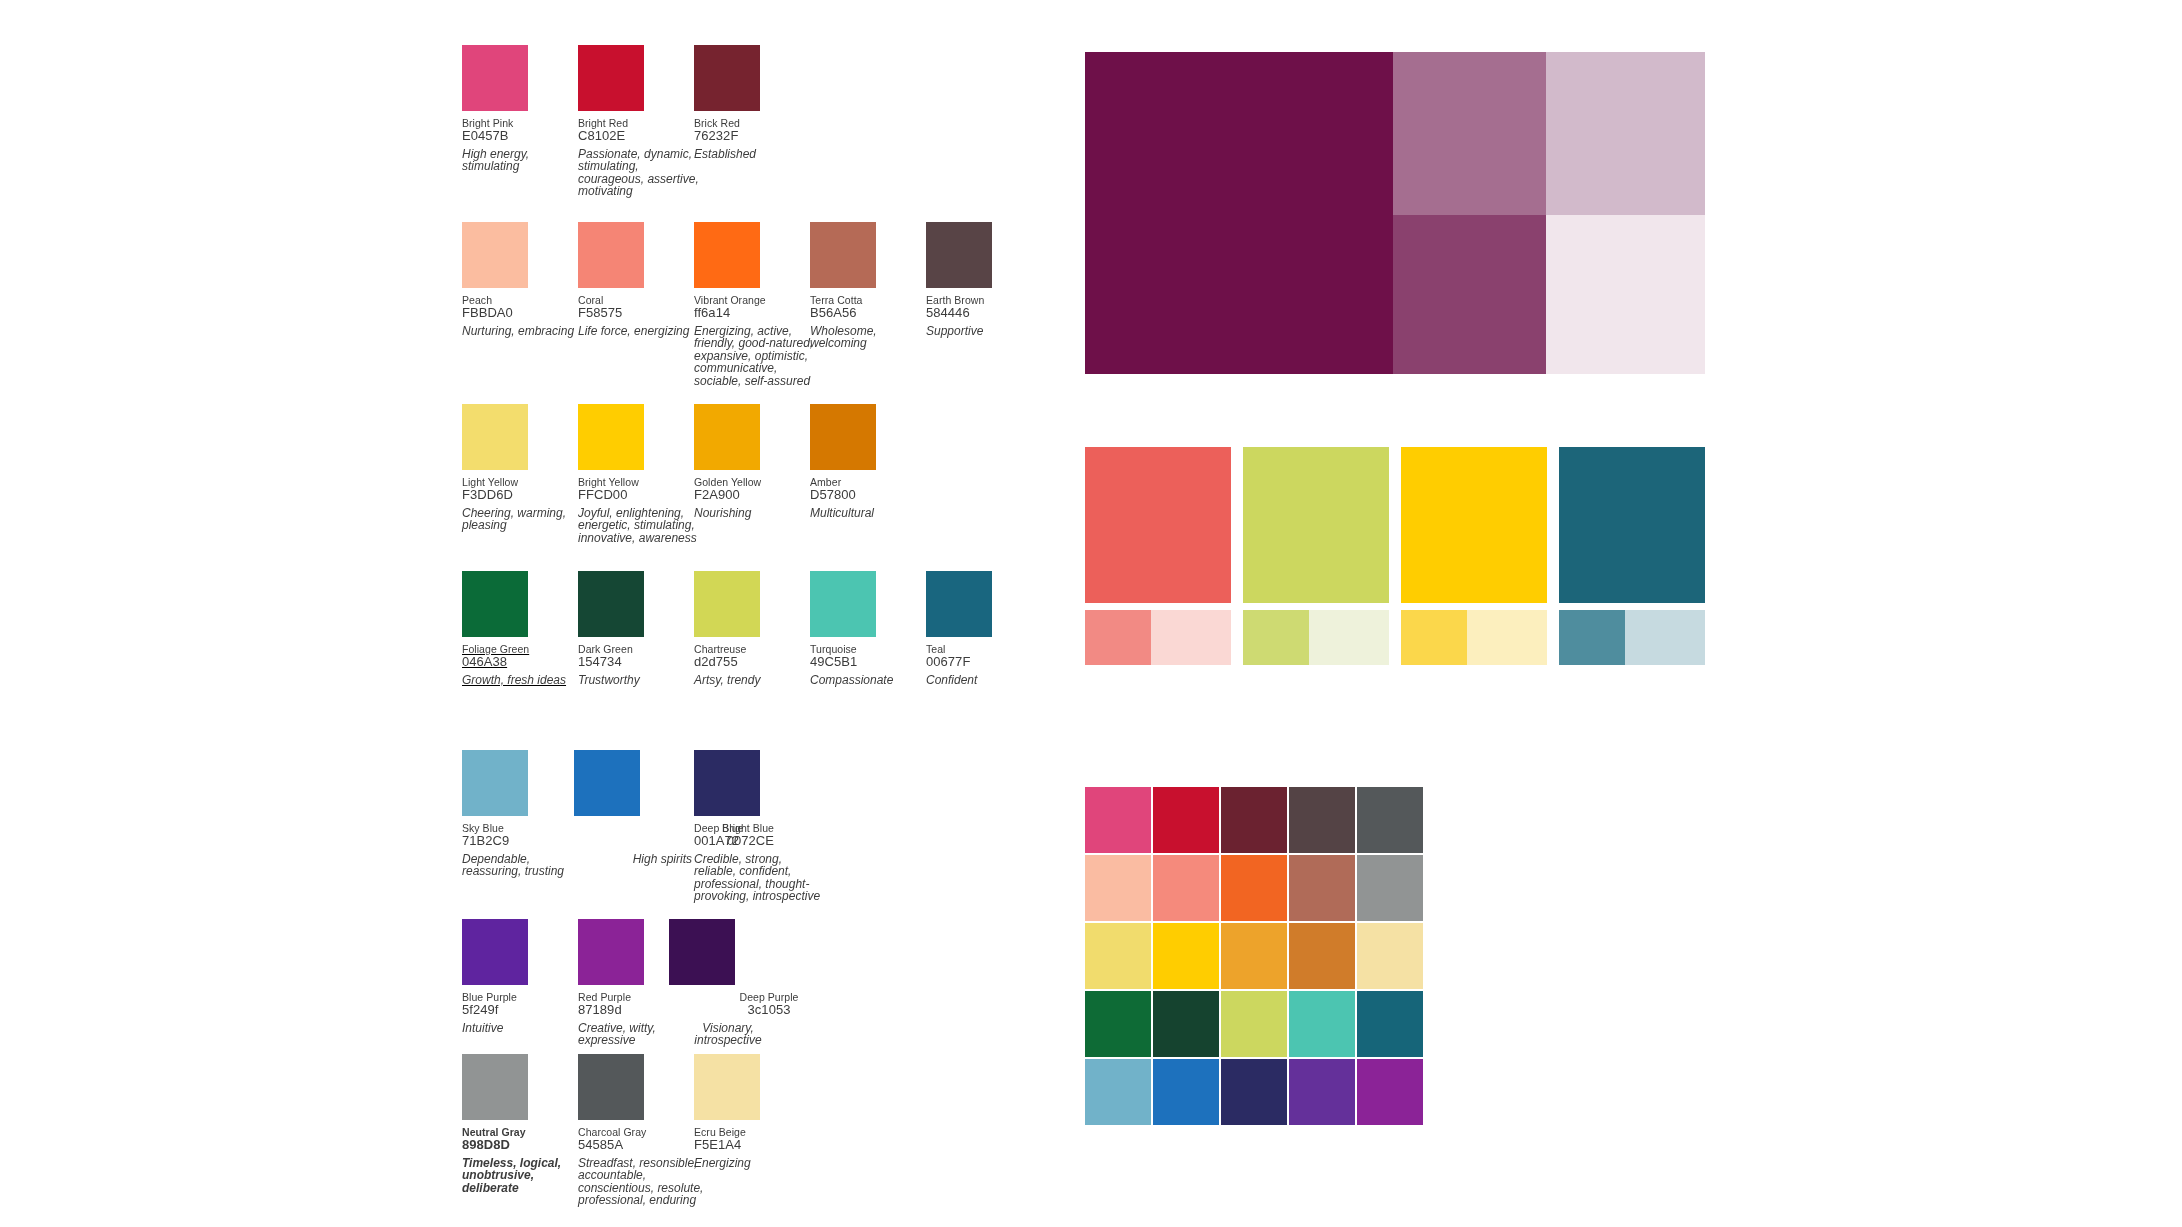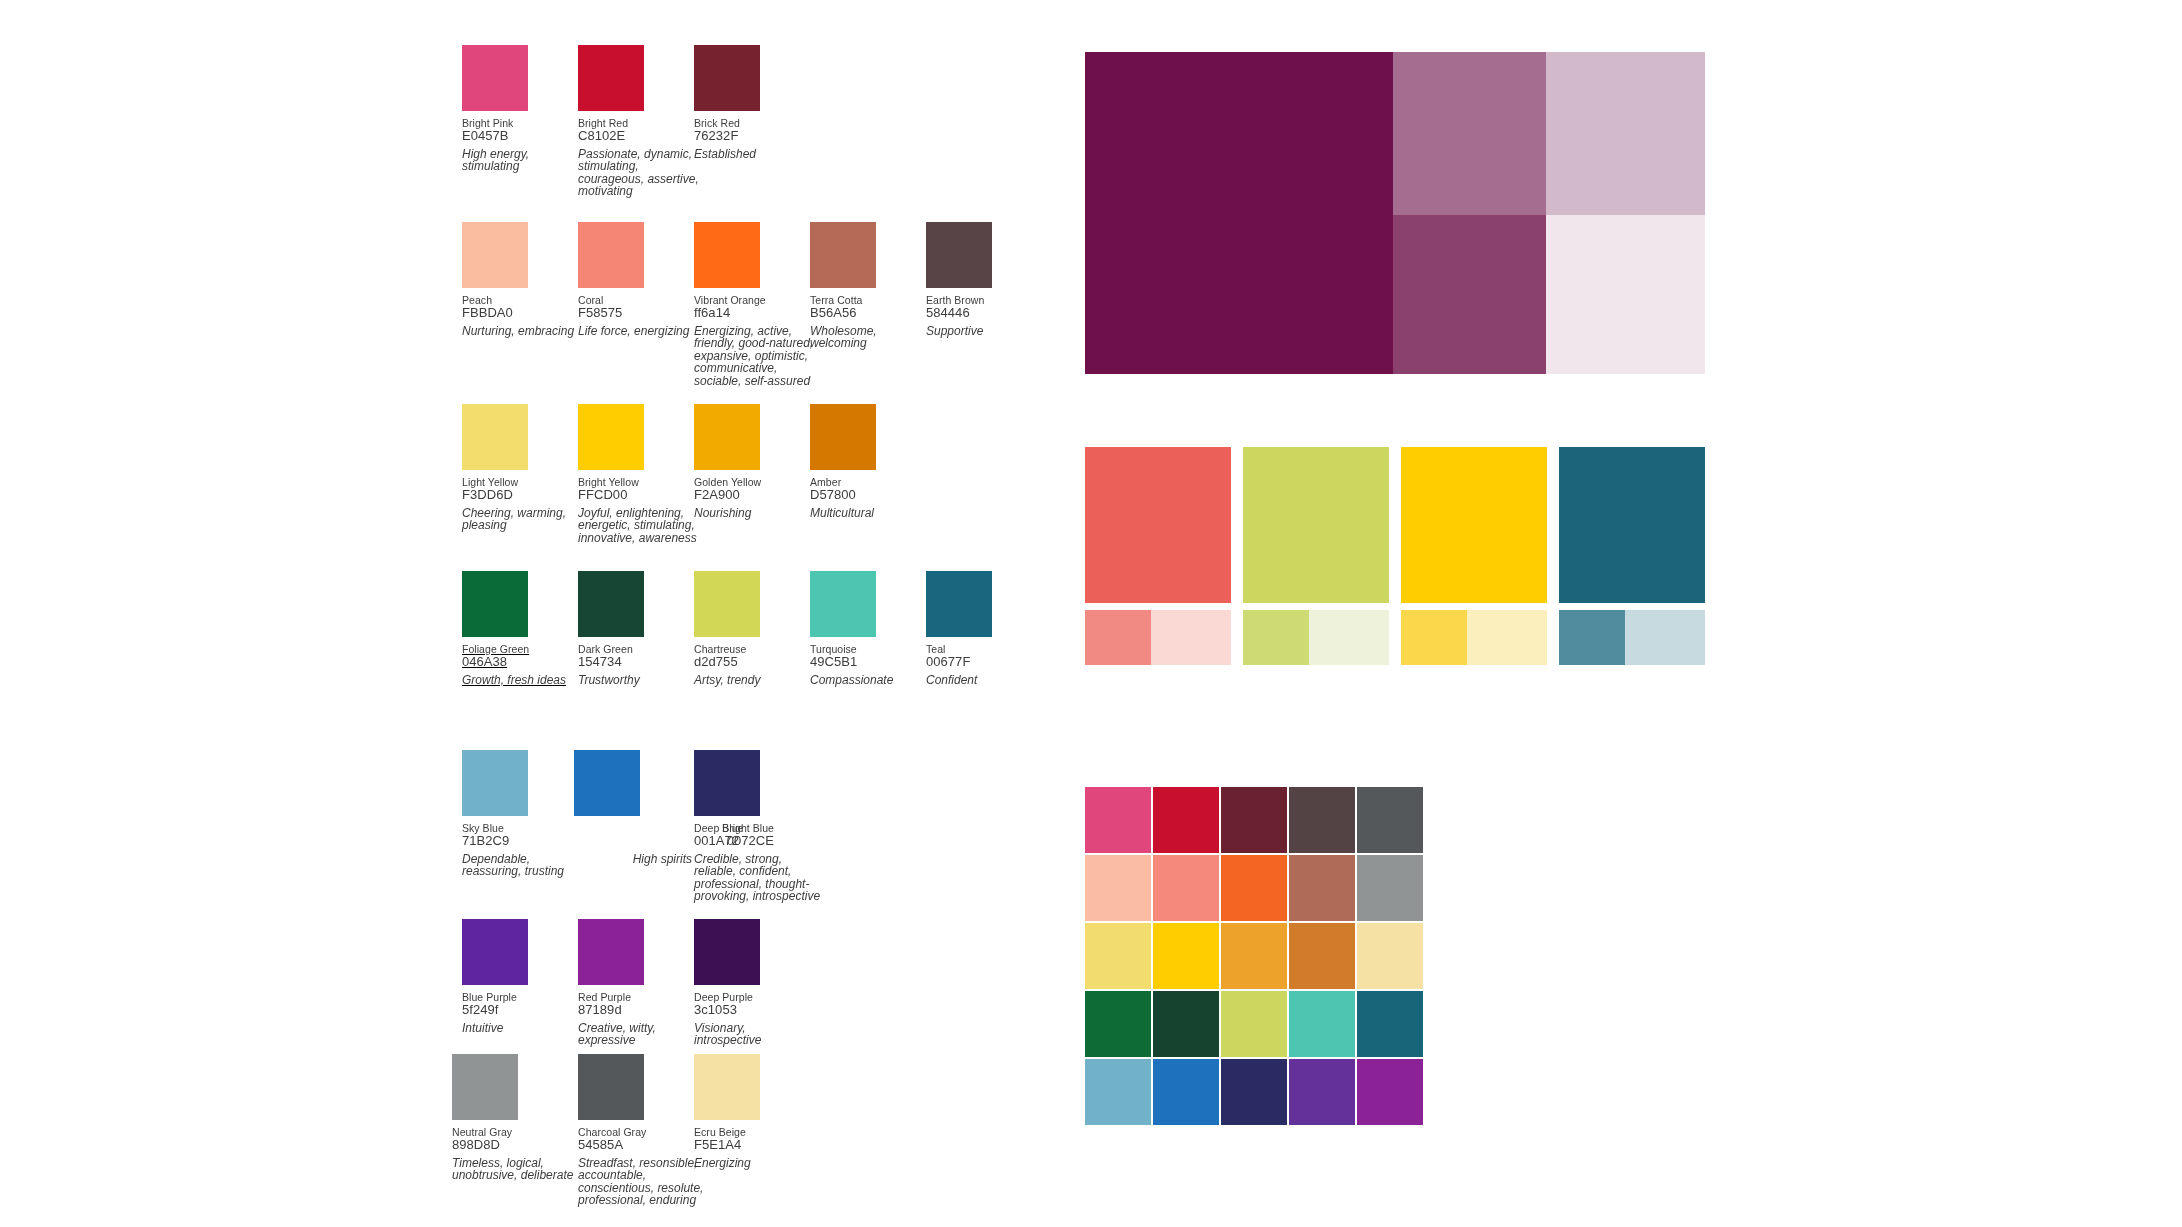--- a/index.html
+++ b/index.html
@@ -207,29 +207,29 @@
         <div class="sw-name">Blue Purple</div>
         <div class="sw-hex">5f249f</div>
         <div class="sw-desc">Intuitive</div>
       </div>
       <div class="sw-cell" style="left: 578px;">
         <span class="sw-chip" style="background: rgb(139, 35, 151);"></span>
         <div class="sw-name">Red Purple</div>
         <div class="sw-hex">87189d</div>
         <div class="sw-desc">Creative, witty, expressive</div>
       </div>
-      <div class="sw-cell" style="left: 694px;">
+      <div class="sw-cell" style="left: 669px; text-align: center;">
         <span class="sw-chip" style="background: rgb(60, 16, 83);"></span>
         <div class="sw-name">Deep Purple</div>
         <div class="sw-hex">3c1053</div>
         <div class="sw-desc">Visionary, introspective</div>
       </div>
     </div>
     <div class="sw-row" style="top: 1054px; left: 0px;">
-      <div class="sw-cell" style="left: 452px;">
+      <div class="sw-cell" style="left: 462px; font-weight: bold;">
         <span class="sw-chip" style="background: rgb(145, 148, 148);"></span>
         <div class="sw-name">Neutral Gray</div>
         <div class="sw-hex">898D8D</div>
         <div class="sw-desc wide">Timeless, logical, unobtrusive, deliberate</div>
       </div>
       <div class="sw-cell" style="left: 578px;">
         <span class="sw-chip" style="background: rgb(84, 88, 90);"></span>
         <div class="sw-name">Charcoal Gray</div>
         <div class="sw-hex">54585A</div>
         <div class="sw-desc wide">Streadfast, resonsible, accountable, conscientious, resolute, professional, enduring</div>

